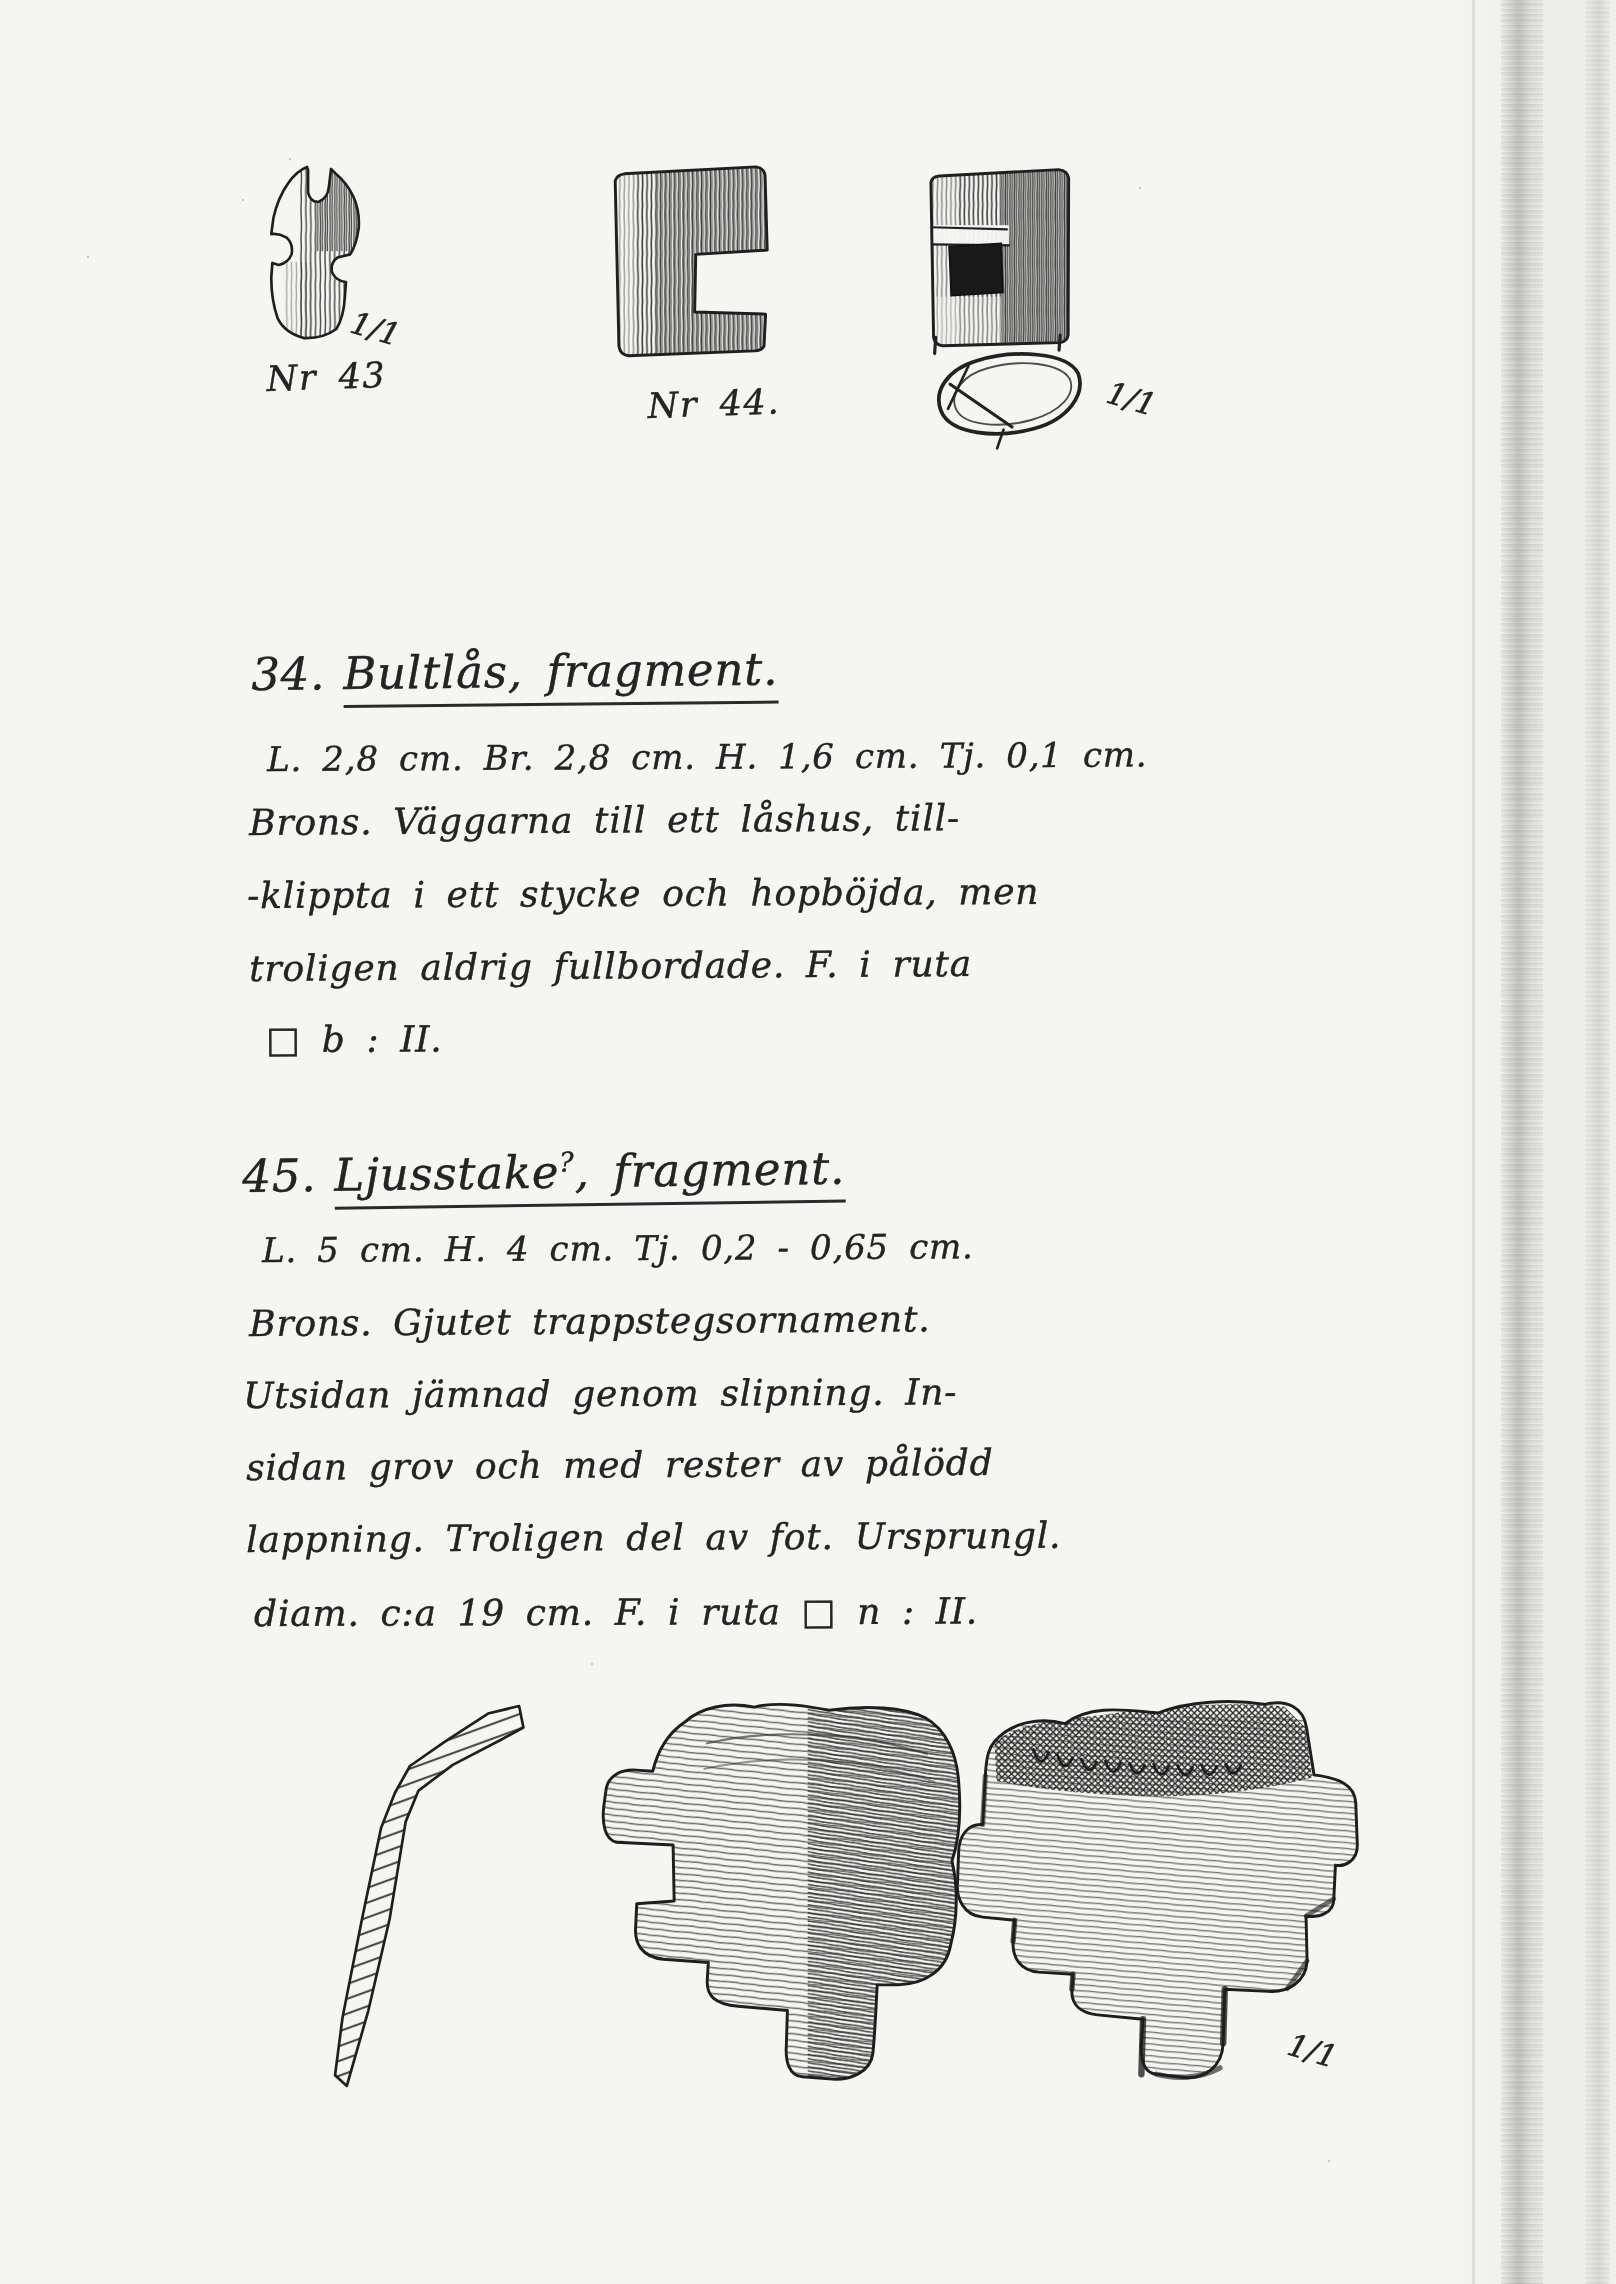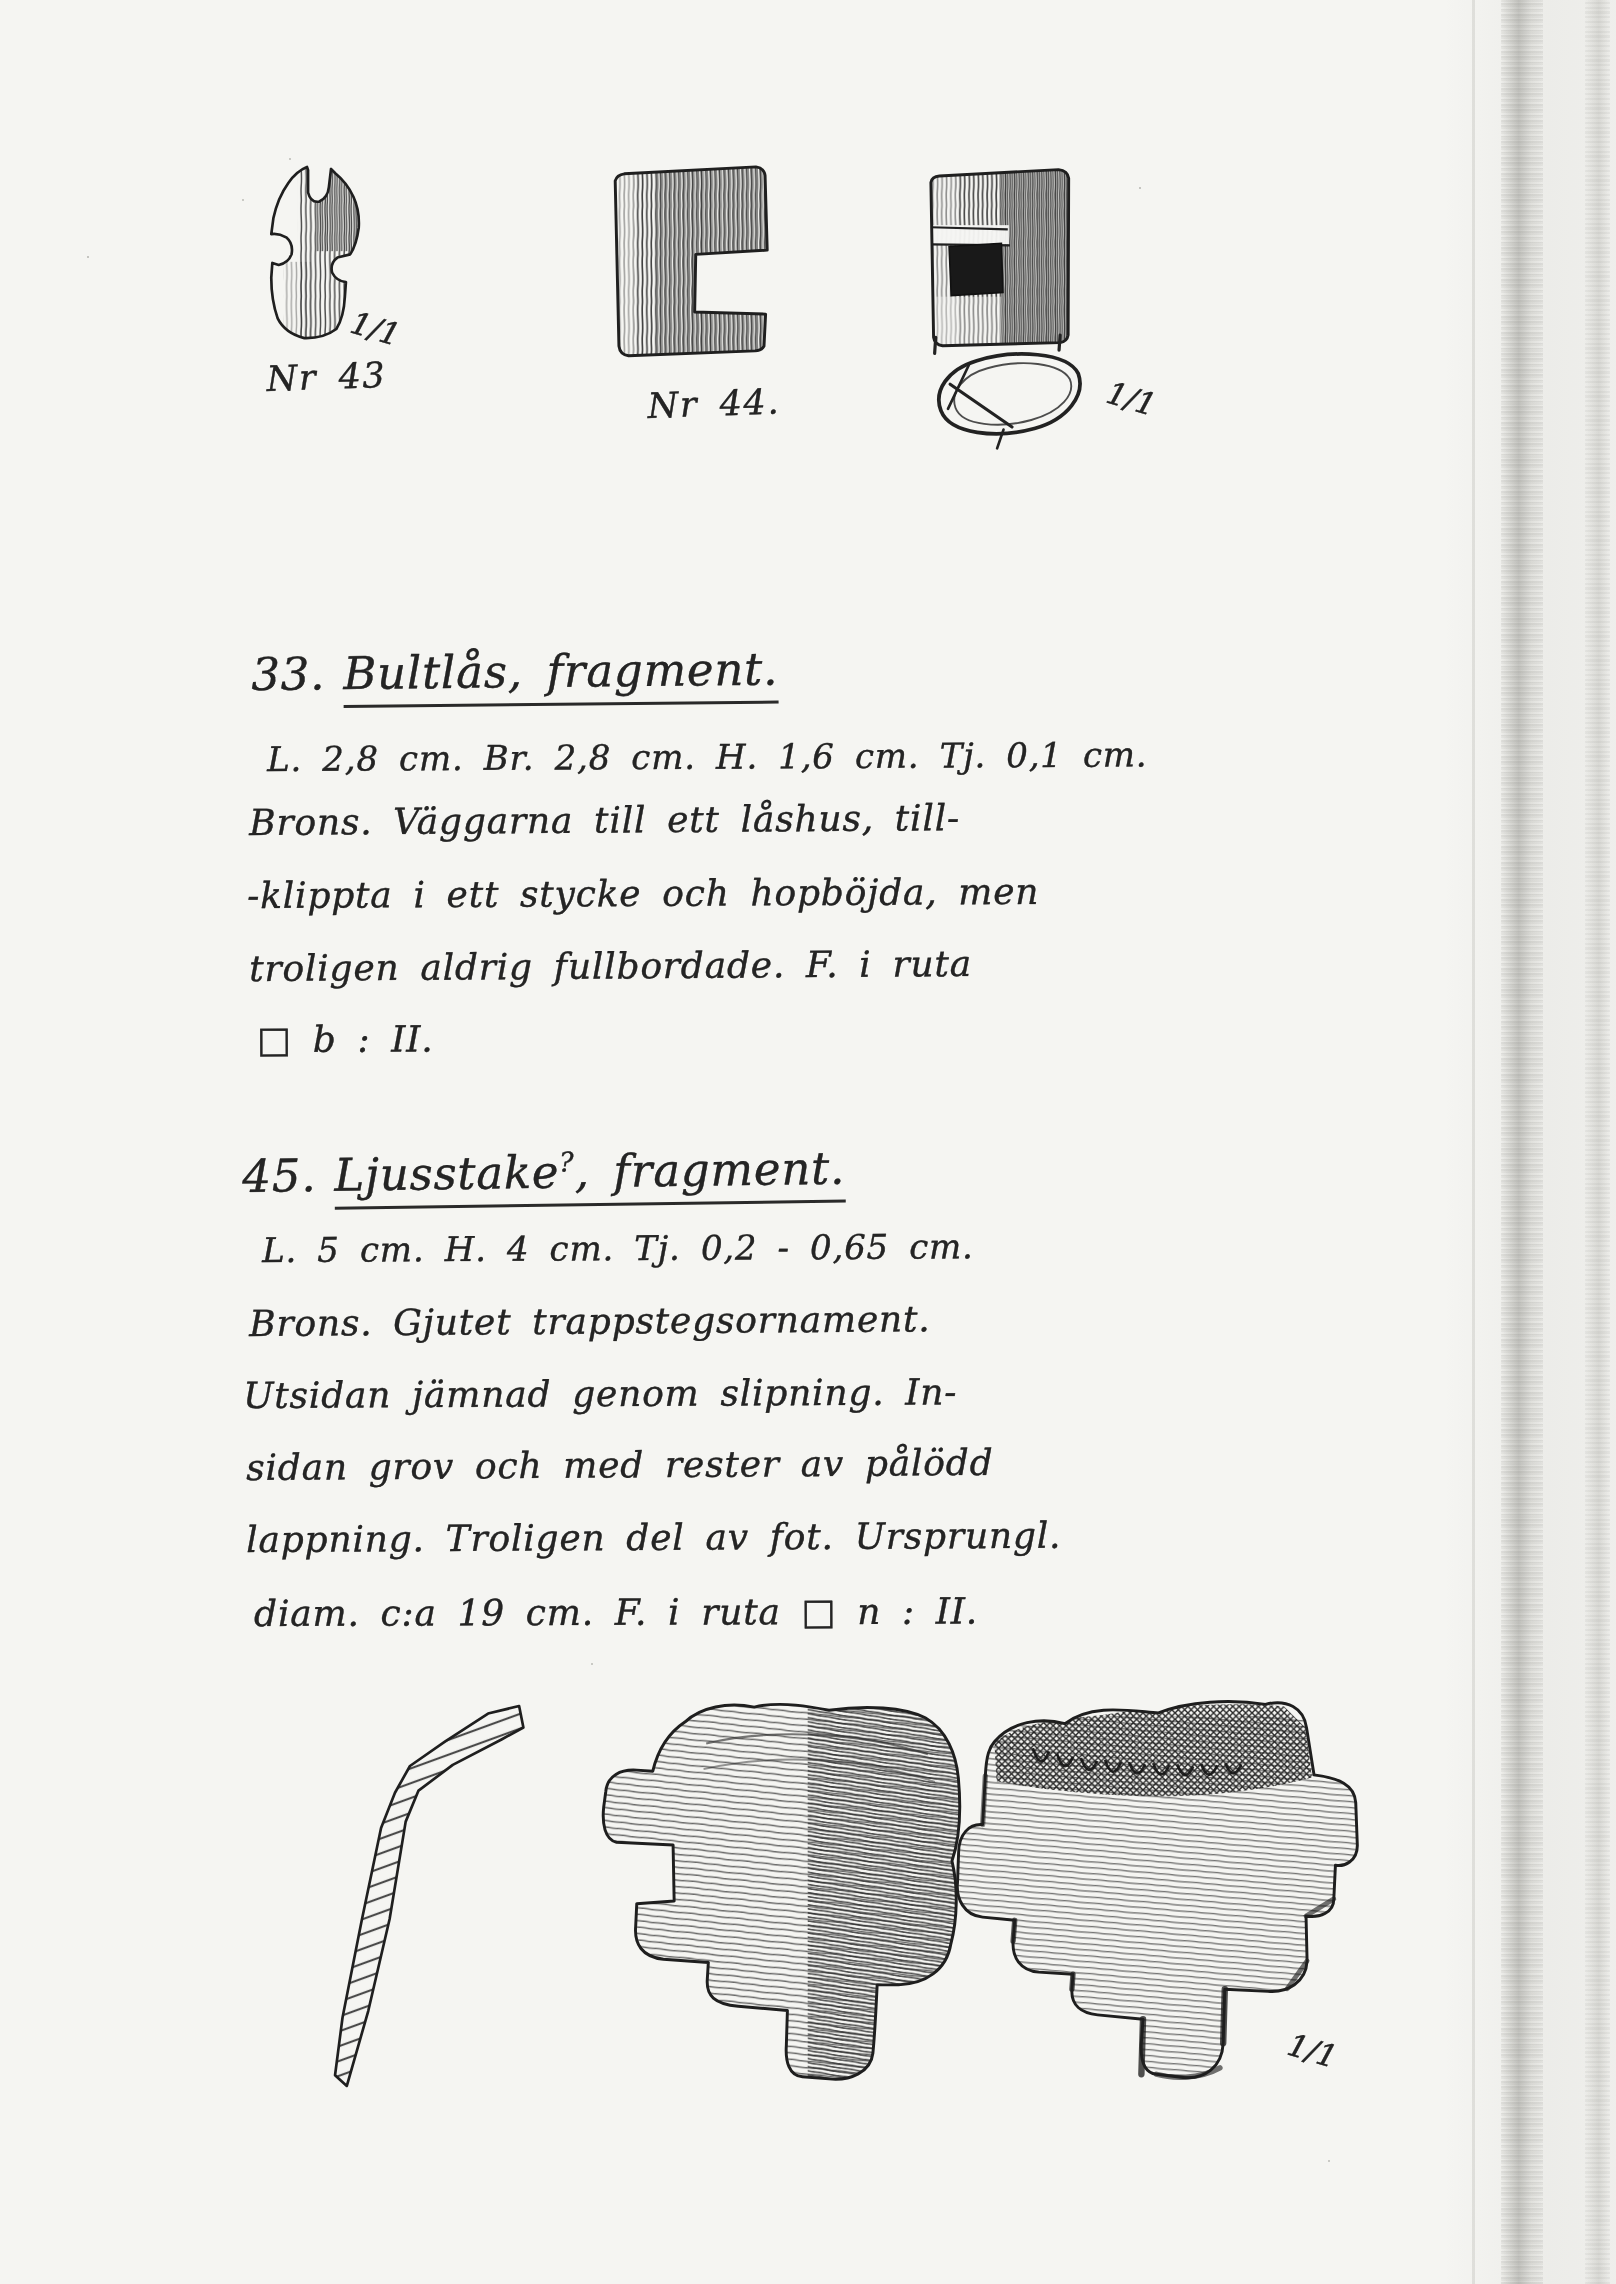--- a/index.html
+++ b/index.html
@@ -204,27 +204,27 @@
 
   <div class="hw fig-label" style="left:266px;top:359px;transform:rotate(-2deg);">Nr 43</div>
   <div class="hw scale-mark" style="left:357px;top:304px;">1/1</div>
 
   <div class="hw fig-label" style="left:647px;top:386px;transform:rotate(-2deg);">Nr 44.</div>
   <div class="hw scale-mark" style="left:1113px;top:374px;">1/1</div>
 
   <div class="hw scale-mark" style="left:1294px;top:2026px;">1/1</div>
 
   <div class="hw heading" style="left:251px;top:648px;transform:rotate(-0.6deg);">
-    <span class="num">33.</span><span class="title-underline"><span>Bultlås, fragment.</span></span>
+    <span class="num">34.</span><span class="title-underline"><span>Bultlås, fragment.</span></span>
   </div>
   <div class="hw meas" style="left:267px;top:739px;transform:rotate(-0.3deg);">L. 2,8 cm. Br. 2,8 cm. H. 1,6 cm. Tj. 0,1 cm.</div>
   <div class="hw body-line" style="left:249px;top:802px;transform:rotate(-0.4deg);">Brons. Väggarna till ett låshus, till-</div>
   <div class="hw body-line" style="left:247px;top:875px;transform:rotate(-0.3deg);">-klippta i ett stycke och hopböjda, men</div>
   <div class="hw body-line" style="left:249px;top:948px;transform:rotate(-0.4deg);">troligen aldrig fullbordade. F. i ruta</div>
-  <div class="hw body-line" style="left:257px;top:1019px;transform:rotate(-0.2deg);">□ b : II.</div>
+  <div class="hw body-line" style="left:266px;top:1019px;transform:rotate(-0.2deg);">□ b : II.</div>
 
   <div class="hw heading" style="left:242px;top:1150px;transform:rotate(-0.8deg);">
     <span class="num">45.</span><span class="title-underline"><span>Ljusstake</span><sup>?</sup><span>, fragment.</span></span>
   </div>
   <div class="hw meas" style="left:262px;top:1230px;transform:rotate(-0.3deg);">L. 5 cm. H. 4 cm. Tj. 0,2 - 0,65 cm.</div>
   <div class="hw body-line" style="left:249px;top:1303px;transform:rotate(-0.4deg);">Brons. Gjutet trappstegsornament.</div>
   <div class="hw body-line" style="left:243px;top:1375px;transform:rotate(-0.3deg);">Utsidan jämnad genom slipning. In-</div>
   <div class="hw body-line" style="left:246px;top:1447px;transform:rotate(-0.4deg);">sidan grov och med rester av pålödd</div>
   <div class="hw body-line" style="left:246px;top:1519px;transform:rotate(-0.3deg);">lappning. Troligen del av fot. Ursprungl.</div>
   <div class="hw body-line" style="left:254px;top:1593px;transform:rotate(-0.2deg);">diam. c:a 19 cm. F. i ruta □ n : II.</div>

